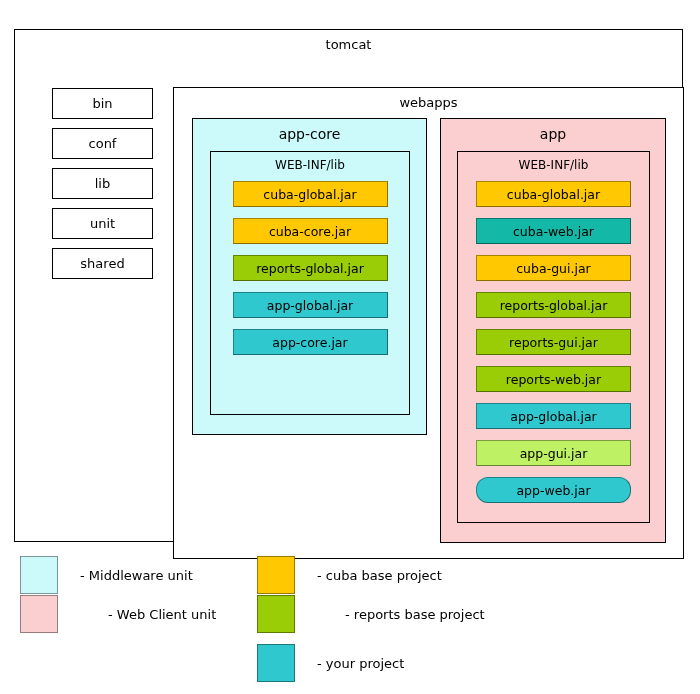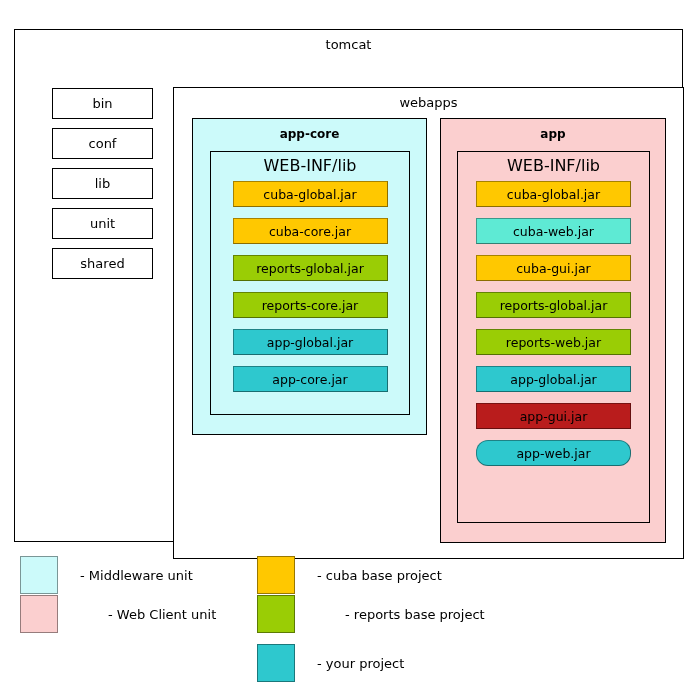--- a/index.html
+++ b/index.html
@@ -90,23 +90,22 @@
     width: 226px;
     height: 425px;
     background: #fbcfcf;
   }
   .unit-title {
     position: absolute;
     left: 0;
     right: 0;
     text-align: center;
     top: 7px;
-    font-size: 12px;
+    font-size: 14px;
     line-height: 16px;
-    font-weight: bold;
   }
 
   
   .lib-box {
     position: absolute;
     border: 1px solid #000000;
     box-sizing: border-box;
     background: transparent;
   }
   #app-core-lib {
@@ -120,21 +119,21 @@
     top: 32px;
     width: 193px;
     height: 372px;
   }
   .lib-title {
     position: absolute;
     left: 0;
     right: 0;
     text-align: center;
     top: 6px;
-    font-size: 16px;
+    font-size: 12px;
     line-height: 15px;
   }
 
   
   .jar-list {
     position: absolute;
     left: 0;
     right: 0;
     top: 29px;
     display: flex;
@@ -223,57 +222,57 @@
       <div class="jar-list">
           <div class="jar" style="background: rgb(255, 200, 0);">
             <span>cuba-global.jar</span>
           </div>
           <div class="jar" style="background: rgb(255, 200, 0); align-items: center;">
             <span>cuba-core.jar</span>
           </div>
           <div class="jar" style="background: rgb(154, 205, 5);">
             <span>reports-global.jar</span>
           </div>
-          <div class="jar" style="background: rgb(154, 205, 5);">
-            <span>reports-core.jar</span>
-          </div>
           <div class="jar" style="background: rgb(46, 200, 206);">
             <span>app-global.jar</span>
           </div>
           <div class="jar" style="background: rgb(46, 200, 206);">
             <span>app-core.jar</span>
           </div>
         </div>
     </div>
   </div>
 
   <div class="unit-panel" id="app-panel">
     <div class="unit-title">app</div>
     <div class="lib-box" id="app-lib">
       <div class="lib-title">WEB-INF/lib</div>
       <div class="jar-list">
           <div class="jar" style="background: rgb(255, 200, 0);">
             <span>cuba-global.jar</span>
           </div>
-          <div class="jar" style="background: #5eead4;">
+          <div class="jar" style="background: #14b8a6;">
             <span>cuba-web.jar</span>
           </div>
           <div class="jar" style="background: rgb(255, 200, 0);">
             <span>cuba-gui.jar</span>
           </div>
           <div class="jar" style="background: rgb(154, 205, 5);">
             <span>reports-global.jar</span>
           </div>
           <div class="jar" style="background: rgb(154, 205, 5);">
+            <span>reports-gui.jar</span>
+          </div>
+          <div class="jar" style="background: rgb(154, 205, 5);">
             <span>reports-web.jar</span>
           </div>
           <div class="jar" style="background: rgb(46, 200, 206);">
             <span>app-global.jar</span>
           </div>
-          <div class="jar" style="background: #b91c1c;">
+          <div class="jar" style="background: #bef264;">
             <span>app-gui.jar</span>
           </div>
           <div class="jar" style="background: rgb(46, 200, 206); border-radius: 12px;">
             <span>app-web.jar</span>
           </div>
         </div>
     </div>
   </div>
 </div>
 

